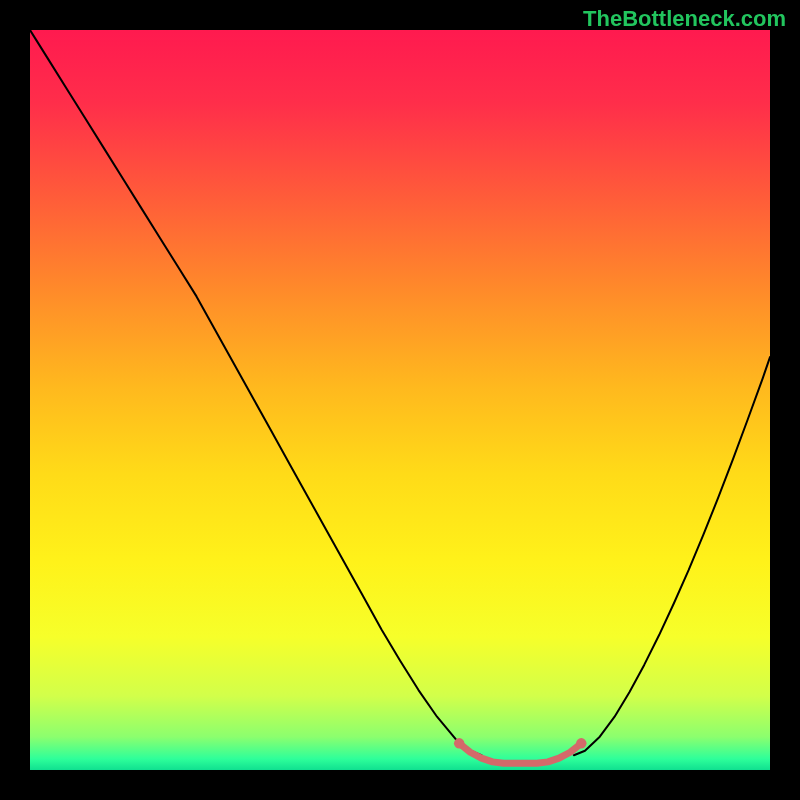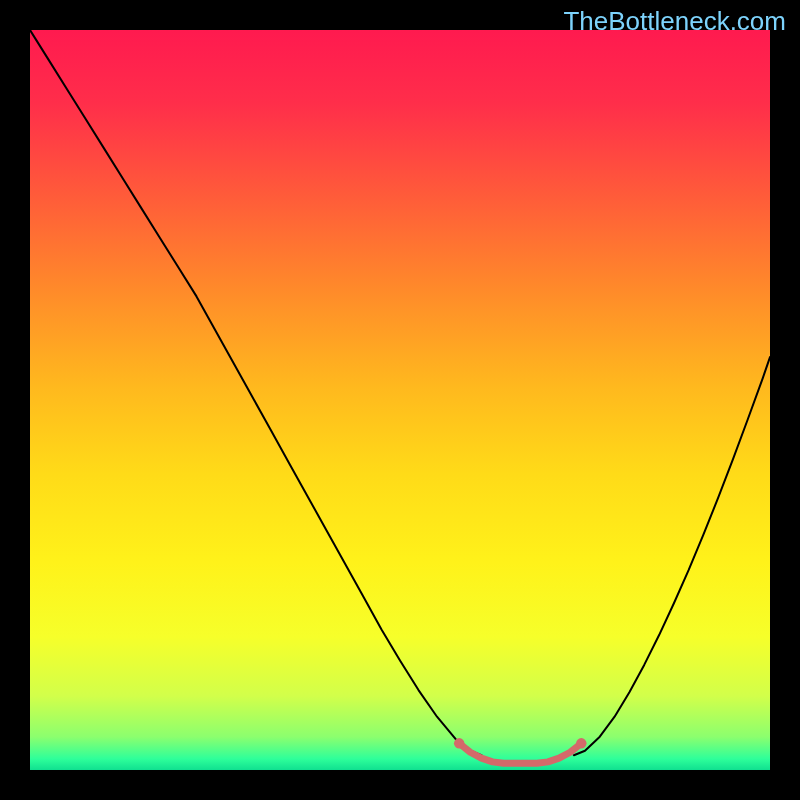--- a/index.html
+++ b/index.html
@@ -8,23 +8,23 @@
     width: 800px;
     height: 800px;
     position: relative;
     background: #000;
   }
   .watermark {
     position: absolute;
     top: 6px;
     right: 14px;
     font-family: Arial, Helvetica, sans-serif;
-    font-size: 26px;
-    font-weight: normal;
-    color: #7dd3fc;
+    font-size: 22px;
+    font-weight: bold;
+    color: #22c55e;
     letter-spacing: 0px;
     z-index: 10;
   }
   .plot-wrap {
     position: absolute;
     left: 30px;
     top: 30px;
     width: 740px;
     height: 740px;
   }

